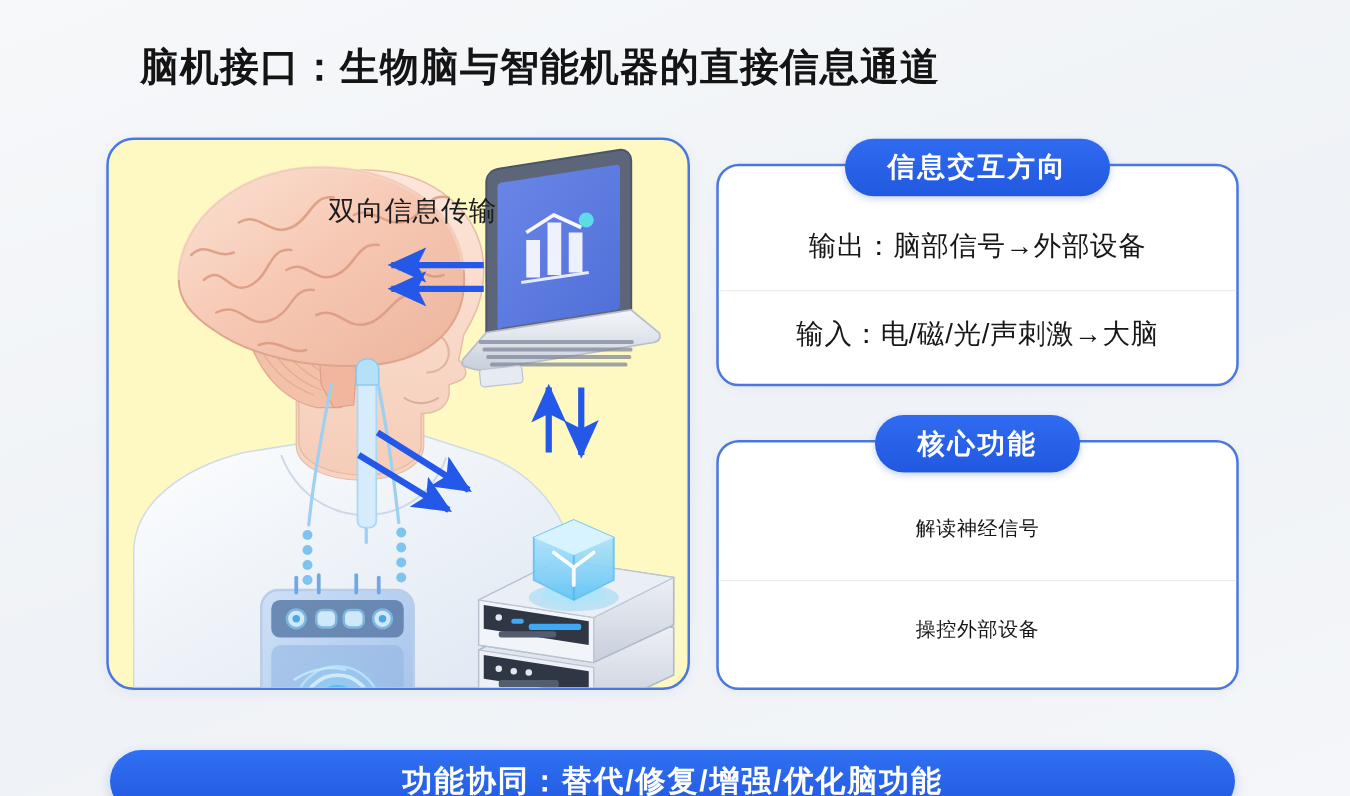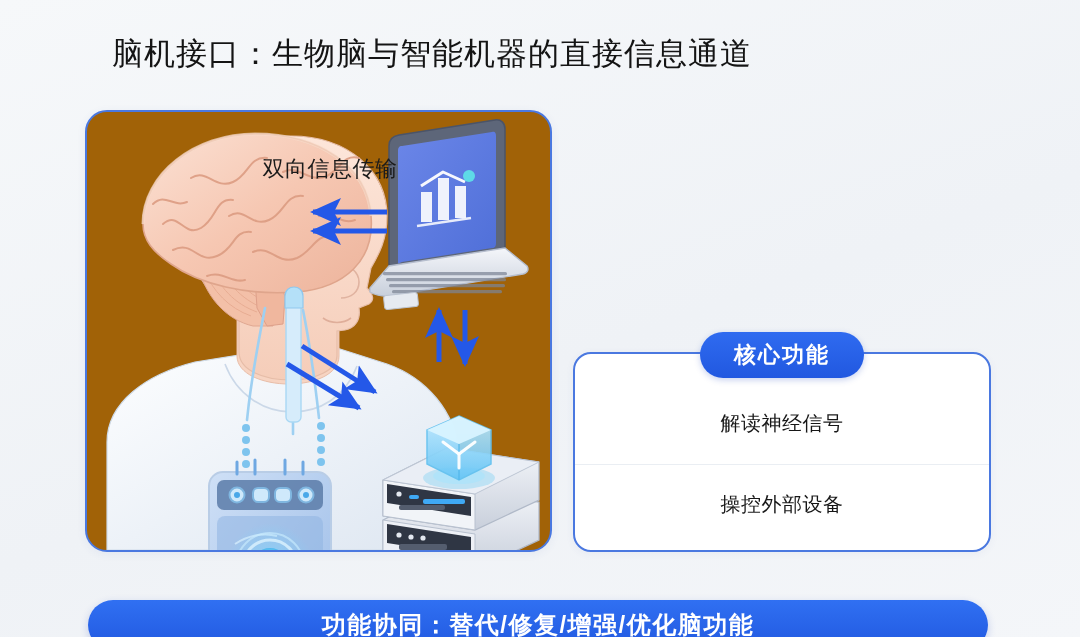--- a/index.html
+++ b/index.html
@@ -7,28 +7,28 @@
     width:1080px;height:637px;overflow:hidden;
     background:linear-gradient(160deg,#f6f8fa 0%,#eff2f6 55%,#f4f6f9 100%);
     font-family:"Liberation Sans","DejaVu Sans",sans-serif;
     color:#111;
   }
   .stage{position:relative;width:1080px;height:637px;}
 
   
   .title{
     position:absolute;left:0;top:33px;width:864px;text-align:center;
-    font-size:31px;font-weight:normal;letter-spacing:1px;color:#141414;
+    font-size:31px;font-weight:bold;letter-spacing:1px;color:#141414;
     white-space:nowrap;
   }
 
   
   .illus-panel{
     position:absolute;left:85px;top:110px;width:463px;height:438px;
-    background:#a16207;border:2px solid #4a78e0;border-radius:22px;
+    background:#fef9c3;border:2px solid #4a78e0;border-radius:22px;
     box-shadow:0 2px 10px rgba(60,90,170,.07);
     overflow:hidden;
   }
   .illus-inner{position:absolute;inset:0;}
 
   .illus-label{
     position:absolute;left:148px;top:42px;width:190px;text-align:center;
     font-size:22px;color:#1b1b1b;white-space:nowrap;letter-spacing:.5px;
   }
 
@@ -47,21 +47,21 @@
     padding:8px 34px;border-radius:26px;white-space:nowrap;
     box-shadow:0 2px 6px rgba(30,70,190,.25);
   }
   .card .rows{position:absolute;left:0;right:0;top:30px;bottom:6px;
     display:flex;flex-direction:column;justify-content:center;}
   .row{
     flex:1;display:flex;align-items:center;justify-content:center;
     font-size:22px;color:#171717;white-space:nowrap;letter-spacing:.5px;
   }
   .row + .row{border-top:1px solid #eaeef3;}
-  #card-functions .row{font-size:20px;}
+  #card-functions .row{font-size:16px;}
 
   
   .banner{
     position:absolute;left:88px;top:568px;width:900px;height:50px;
     background:linear-gradient(180deg,#3070f2 0%,#2158e0 100%);
     border-radius:25px;display:flex;align-items:center;justify-content:center;
     color:#ffffff;font-size:24px;font-weight:bold;letter-spacing:1.5px;
     white-space:nowrap;box-shadow:0 3px 9px rgba(30,70,190,.22);margin-top:32px;
   }
 </style>
@@ -286,20 +286,27 @@
           <line x1="200" y1="252" x2="272" y2="296"></line>
           <line x1="352" y1="250" x2="352" y2="198"></line>
           <line x1="378" y1="198" x2="378" y2="252"></line>
         </g>
       </svg>
     </div>
 
     <div class="illus-label">双向信息传输</div>
   </div>
 
+  <div class="card" id="card-direction">
+    <div class="pill">信息交互方向</div>
+    <div class="rows">
+      <div class="row">输出：脑部信号→外部设备</div>
+      <div class="row">输入：电/磁/光/声刺激→大脑</div>
+    </div>
+  </div>
 
   <div class="card" id="card-functions">
     <div class="pill">核心功能</div>
     <div class="rows">
       <div class="row">解读神经信号</div>
       <div class="row">操控外部设备</div>
     </div>
   </div>
 
   <div class="banner">功能协同：替代/修复/增强/优化脑功能</div>

